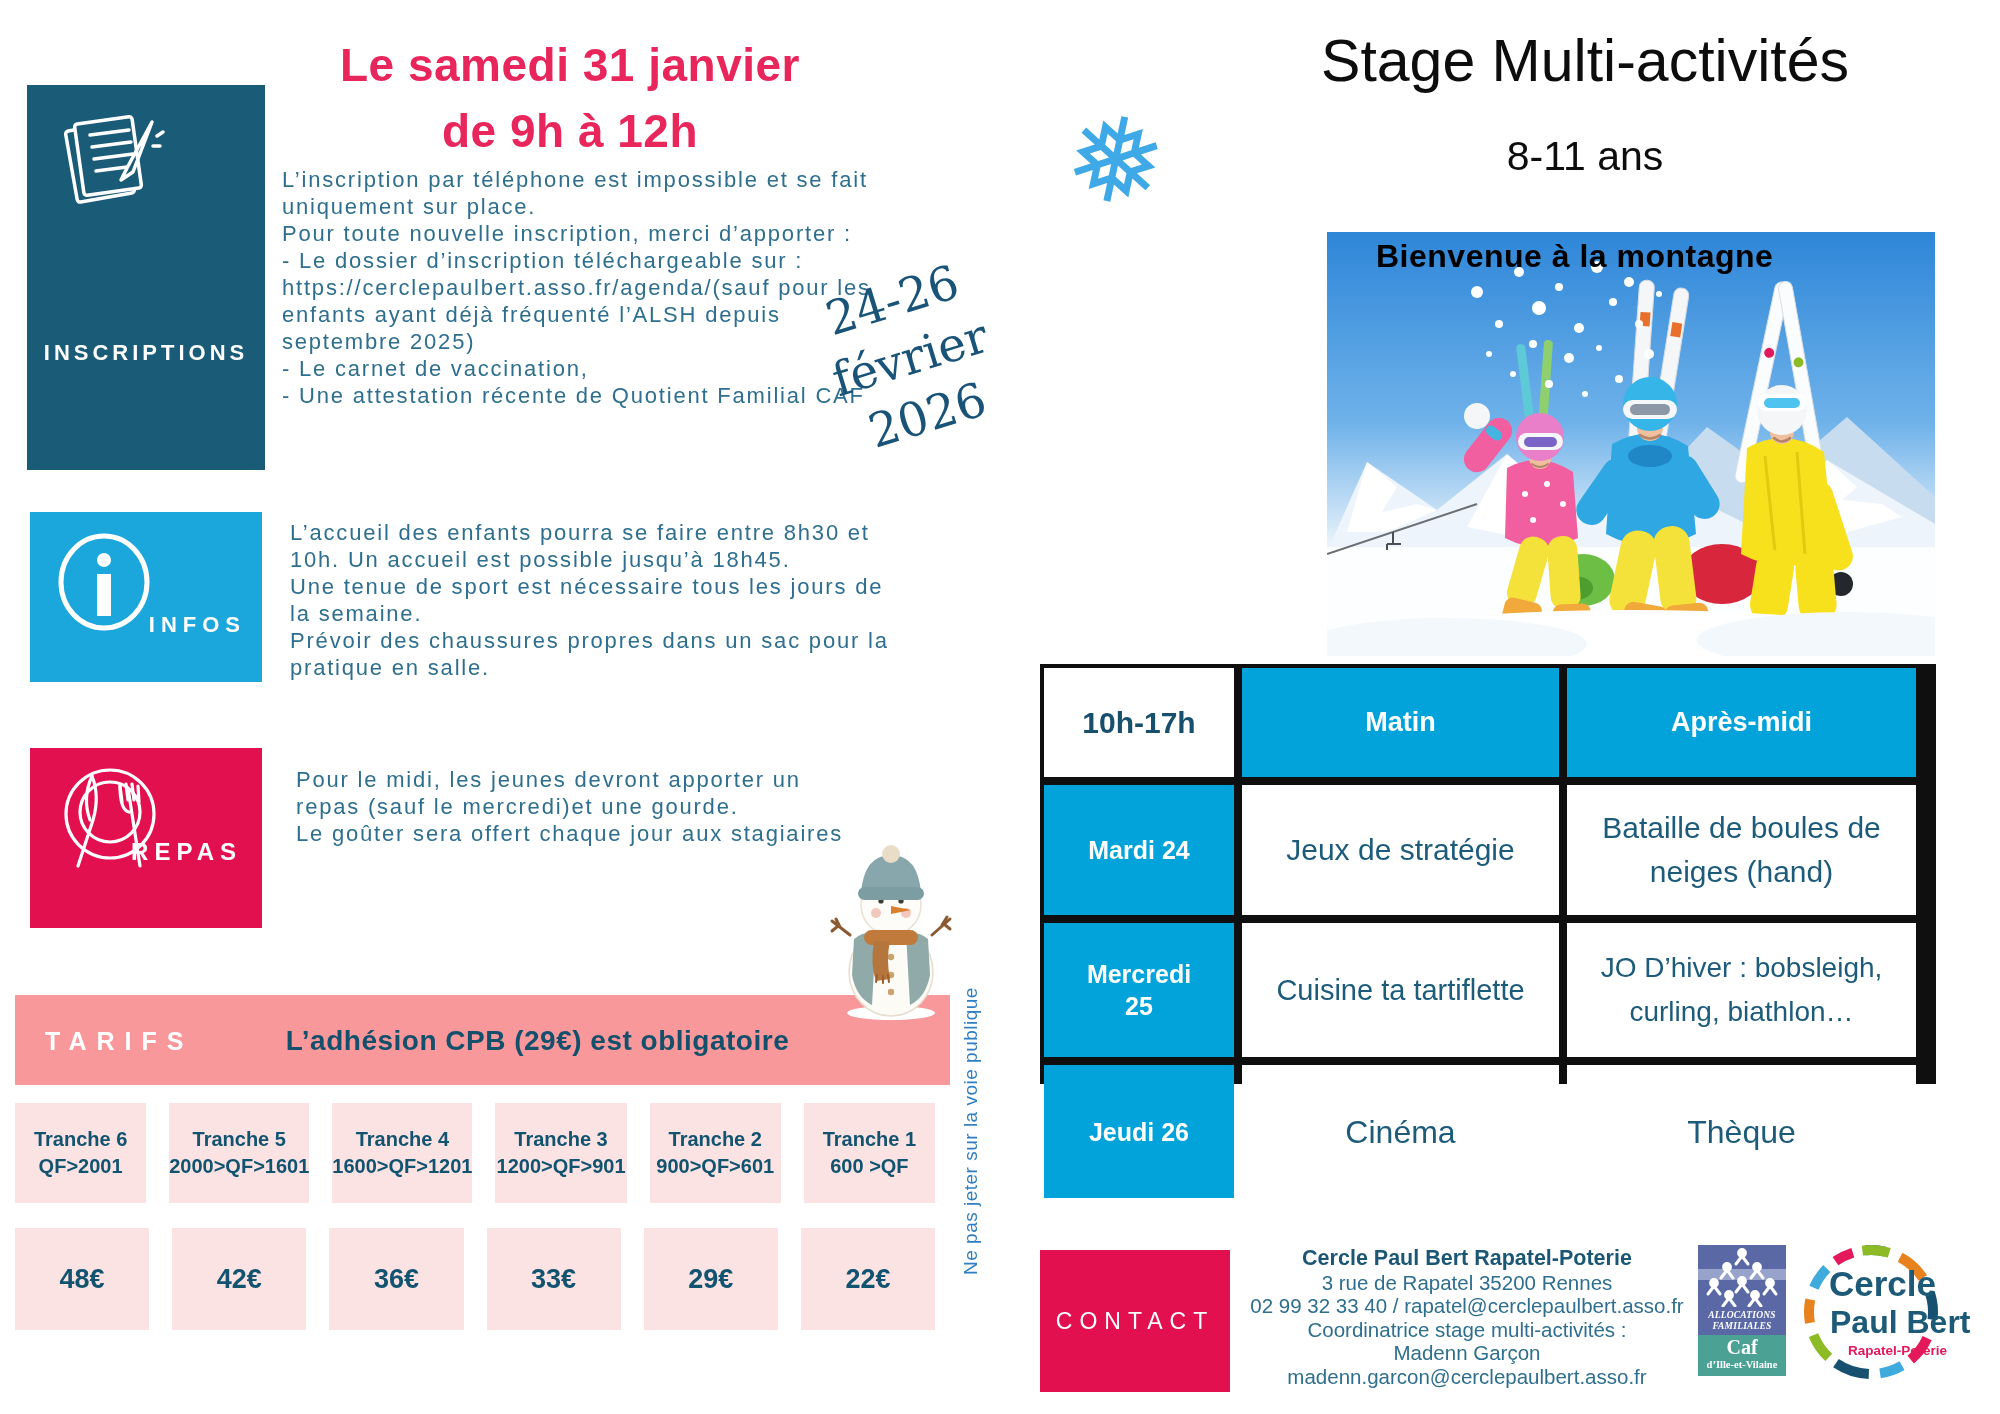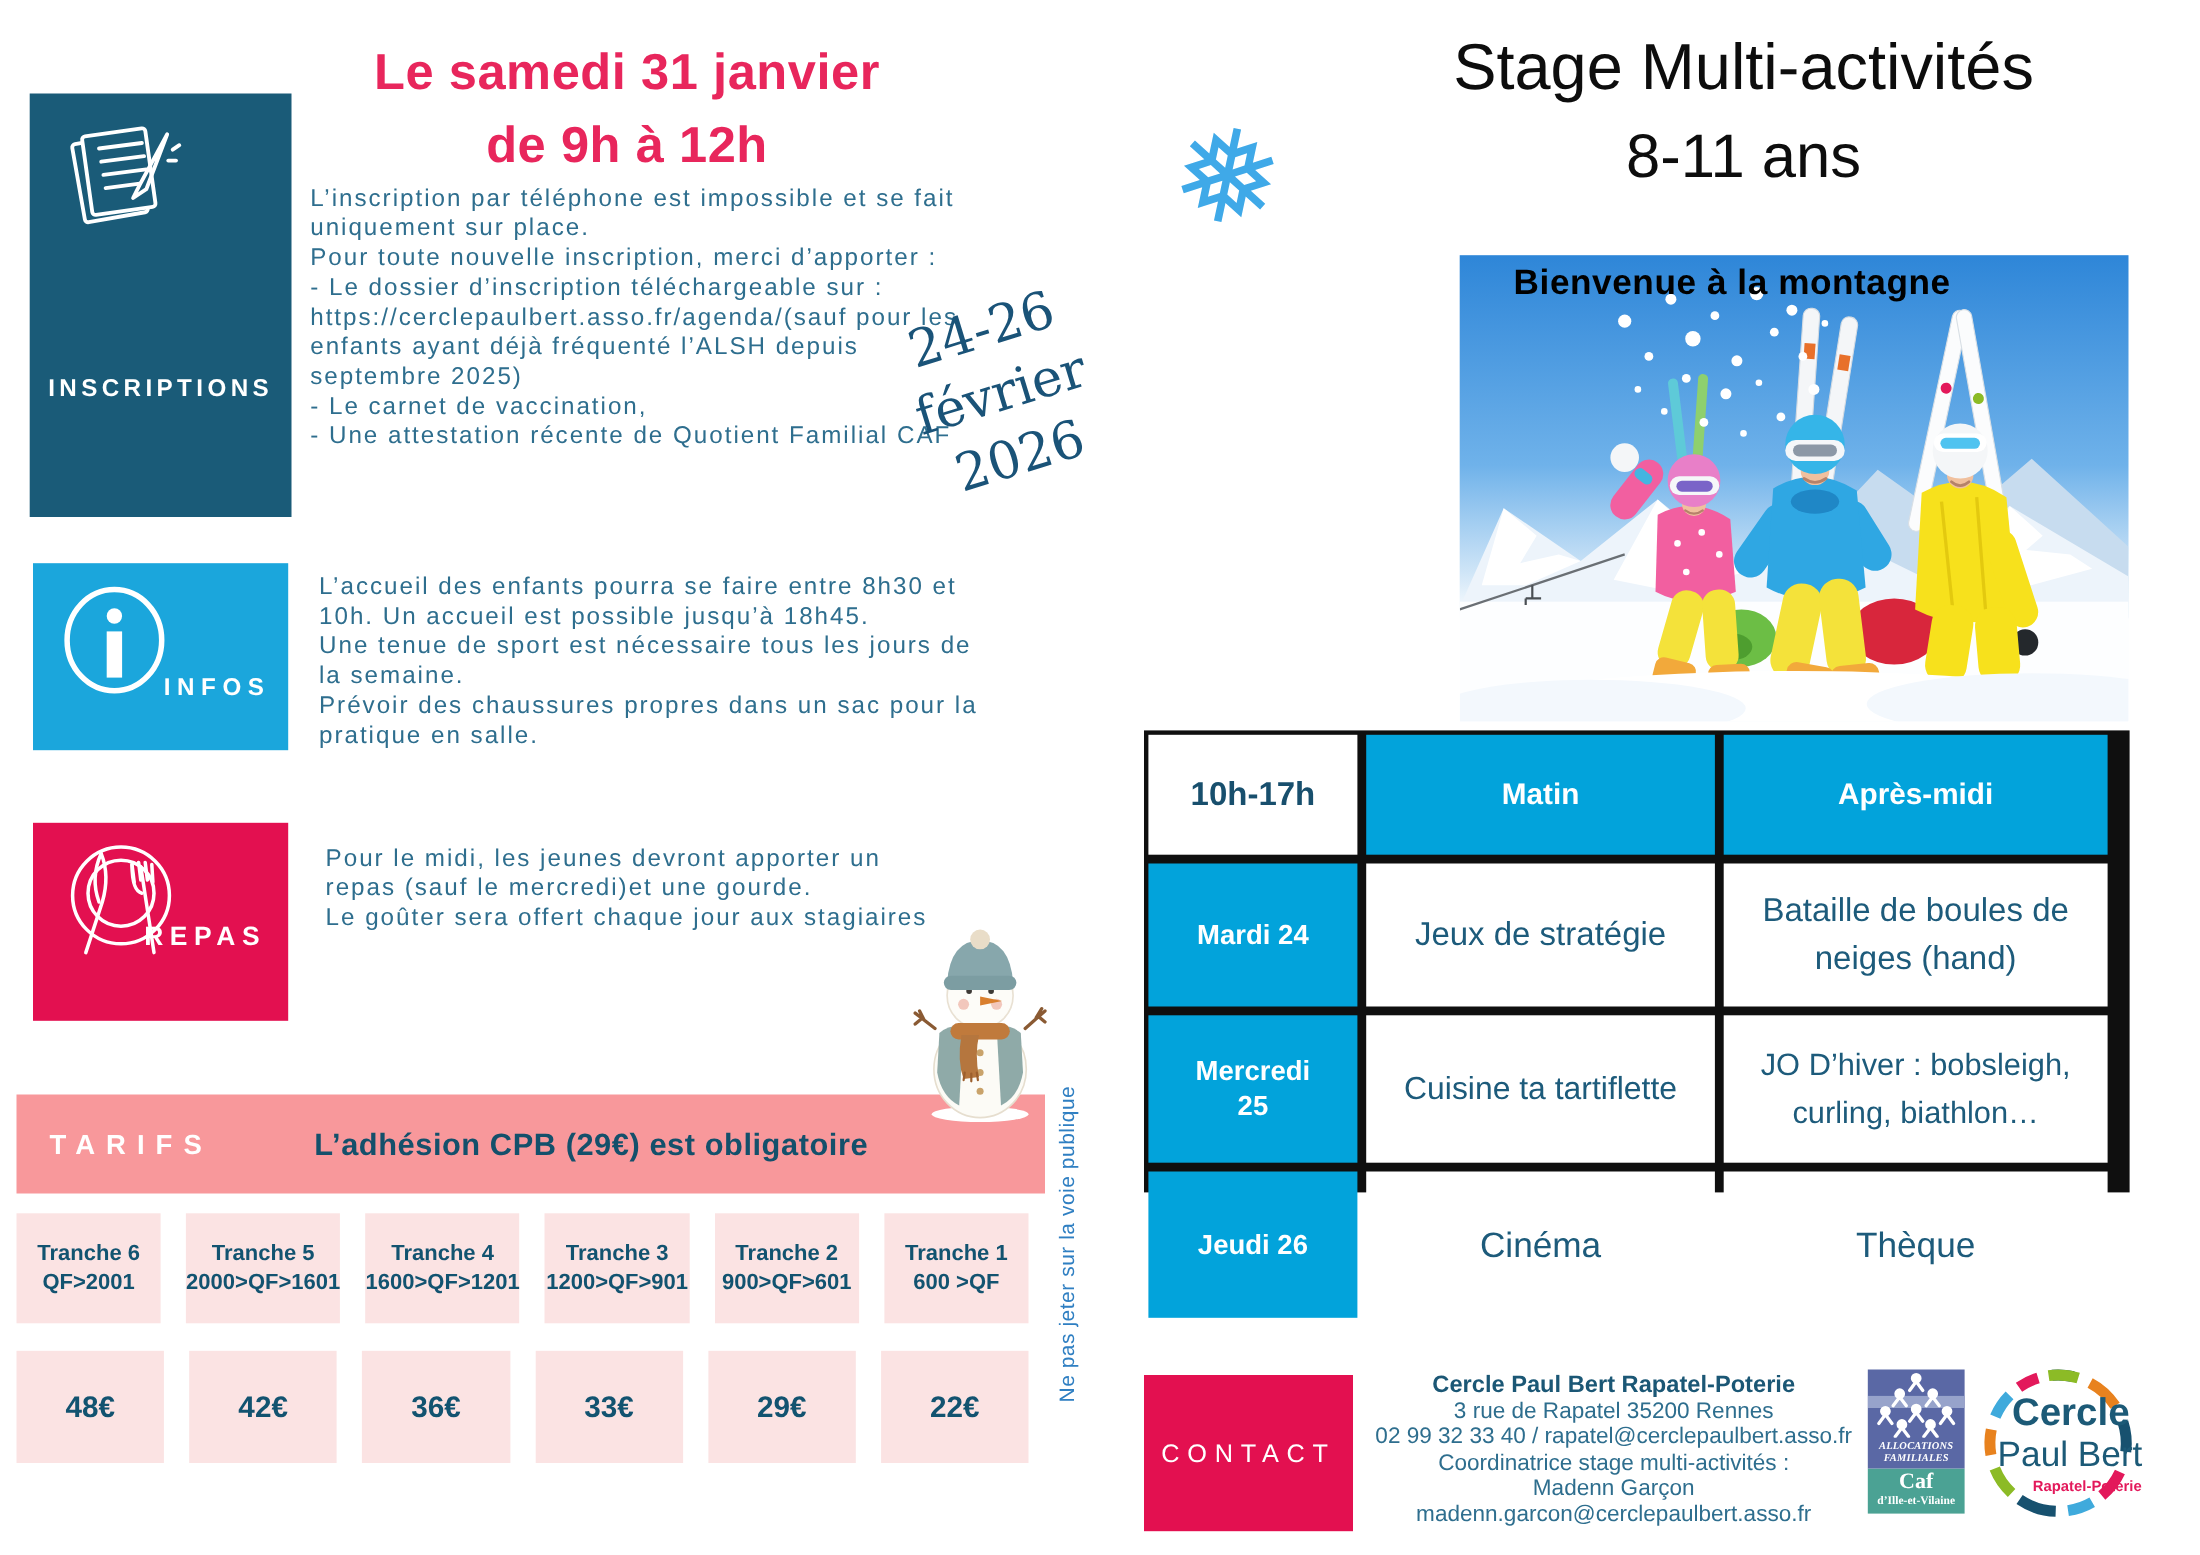--- a/index.html
+++ b/index.html
@@ -64,21 +64,21 @@
     transform:rotate(-90deg); transform-origin:0 0;
     color:#2F7FC2; font-size:19px; letter-spacing:0.5px; white-space:nowrap;
   }
 
   
   .main-title {
     position:absolute; left:1180px; top:26px; width:810px; text-align:center;
     color:#0d0d0d; font-weight:500;
   }
   .main-title .t1 { font-size:59px; line-height:70px; display:block; }
-  .main-title .t2 { font-size:56px; line-height:64px; display:block; margin-top:14px;text-align:center; }
+  .main-title .t2 { font-size:41px; line-height:64px; display:block; margin-top:28px;text-align:center; }
   .snowflake {
     position:absolute; left:1066px; top:102px; font-size:118px; color:#3FA9E8;
     transform:rotate(12deg); font-family:"DejaVu Sans", sans-serif; line-height:1;
   }
   .date-rot {
     position:absolute; left:800px; top:268px; width:220px; text-align:center;
     transform:rotate(-17deg);
     font-family:"DejaVu Serif", serif; color:#1A5378; font-size:47px; line-height:60px;
   }
   .photo {
@@ -128,21 +128,21 @@
   .caf-bottom {
     width:88px; height:41px; background:#4BA294; color:#ffffff; text-align:center;
     font-family:"Liberation Serif", serif;
   }
   .caf-bottom .caf-name { font-size:20px; font-weight:700; line-height:24px; }
   .caf-bottom .caf-dept { font-size:10.5px; font-weight:700; line-height:12px; }
 
   .cpb-logo { position:absolute; left:1793px; top:1242px; width:160px; height:145px; }
   .cpb-ring { position:absolute; left:0; top:0; }
   .cpb-l1 { position:absolute; left:36px; top:22px;  color:#1C5A77; font-size:35px; font-weight:600; }
-  .cpb-l2 { position:absolute; left:23px; top:62px;  color:#1C5A77; font-size:32px; font-weight:400; white-space:nowrap; }
+  .cpb-l2 { position:absolute; left:37px; top:62px;  color:#1C5A77; font-size:32px; font-weight:700; white-space:nowrap; }
   .cpb-l3 { position:absolute; left:55px; top:101px; color:#E3195B; font-size:13.5px; font-weight:700; white-space:nowrap; }
 
   .snowman { position:absolute; left:826px; top:835px; z-index:5; }
 </style>
 </head>
 <body>
 
 <div class="page">
 
   <div class="box box-inscriptions">

